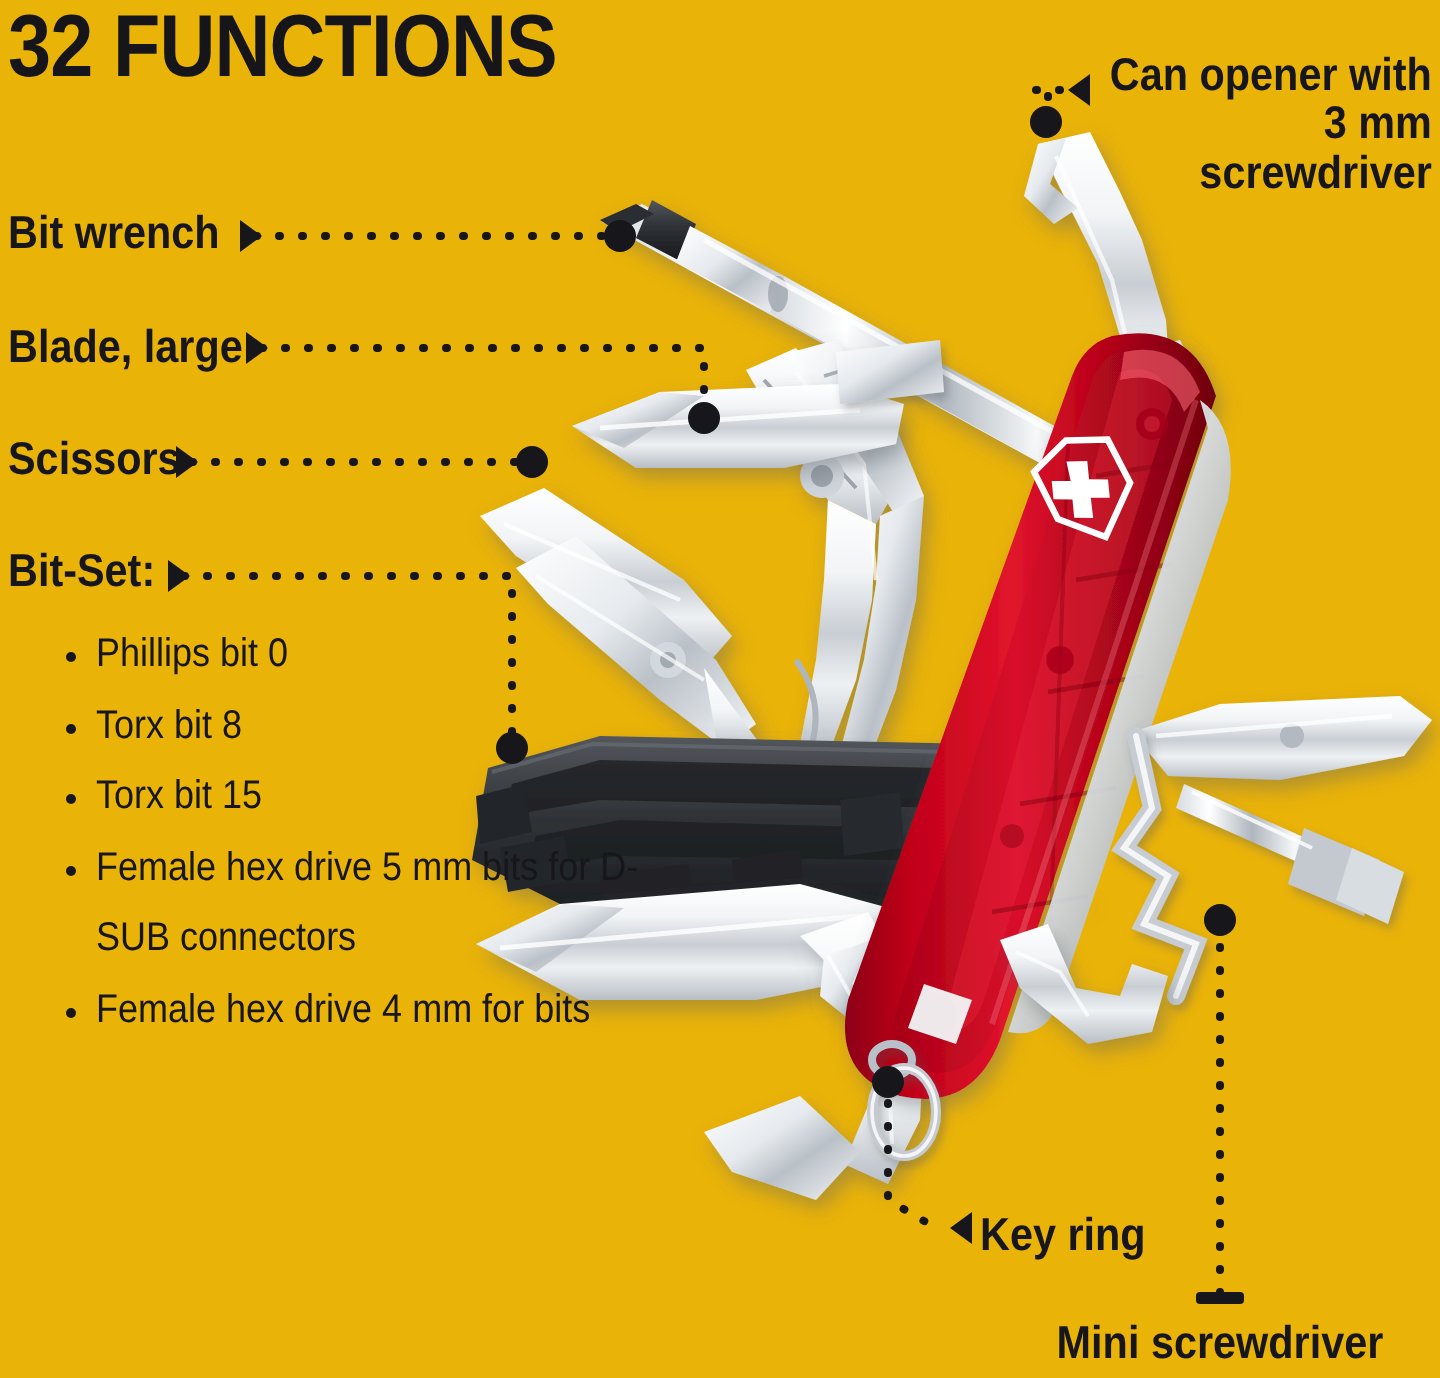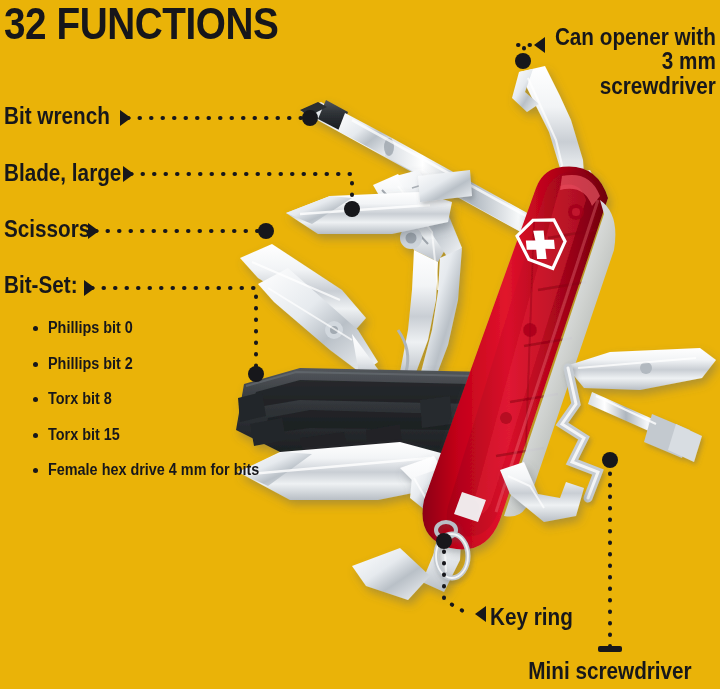--- a/index.html
+++ b/index.html
@@ -61,22 +61,22 @@
     left: 26px;
     top: 310px;
     width: 330px;
     margin: 0;
     padding: 0;
     list-style: none;
   }
   .bitlist li {
     position: relative;
     padding-left: 22px;
-    font-size: 16px;
-    font-weight: 700;
+    font-size: 20px;
+    font-weight: 400;
     color: #17171b;
     font-family: "Liberation Sans Narrow", "Liberation Sans", sans-serif;
     line-height: 35.6px;
   }
   .bitlist li .txt {
     display: inline-block;
     transform: scaleX(0.90);
     transform-origin: left center;
     white-space: nowrap;
   }
@@ -350,19 +350,19 @@
     <div>Can opener with</div>
     <div>3 mm</div>
     <div>screwdriver</div>
   </div>
 
   <div class="label" style="left:490px; top:605px;">Key ring</div>
   <div class="label center" style="left:610px; top:659px; transform:translateX(-50%) scaleX(0.90);">Mini screwdriver</div>
 
   <ul class="bitlist">
     <li><span class="txt">Phillips bit 0</span></li>
-    <li><span class="txt">Phillips bit 2</span></li>
     <li><span class="txt">Torx bit 8</span></li>
     <li><span class="txt">Torx bit 15</span></li>
+    <li><span class="txt wrap">Female hex drive 5 mm bits for D-SUB connectors</span></li>
     <li><span class="txt">Female hex drive 4 mm for bits</span></li>
   </ul>
 
 </div>
 
 </body></html>

